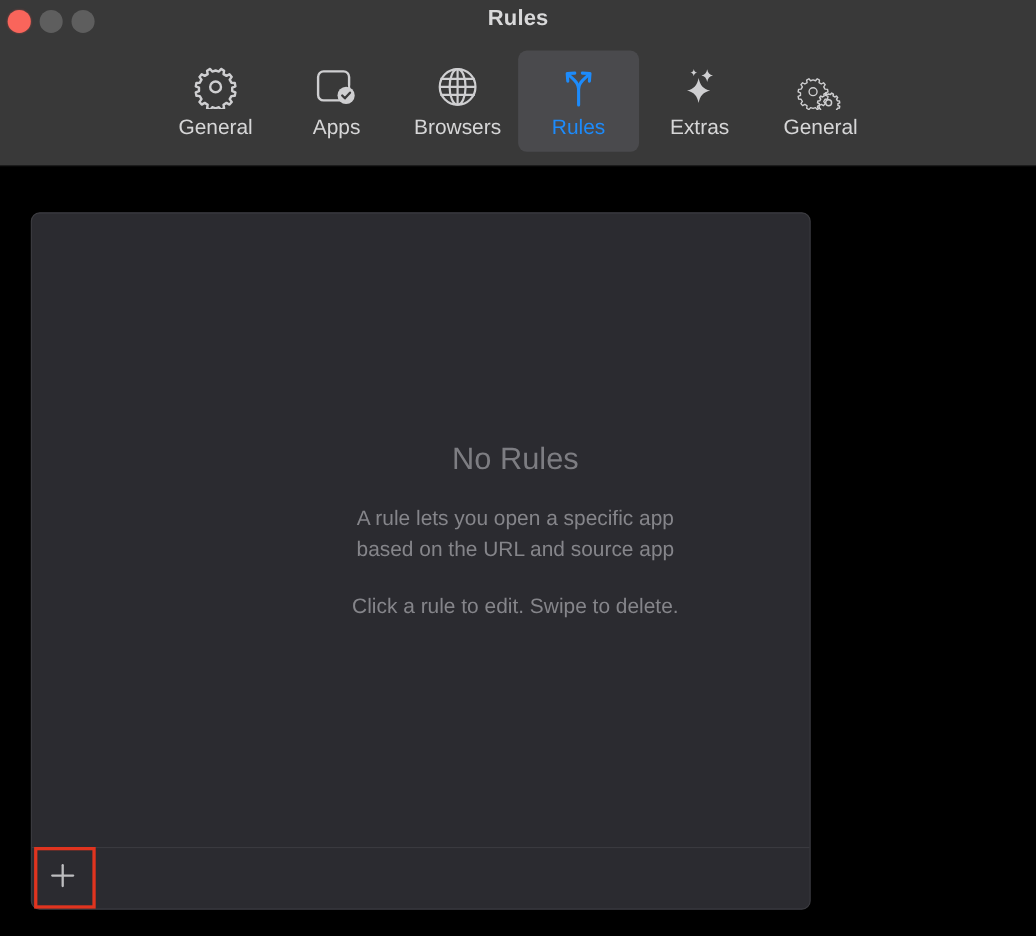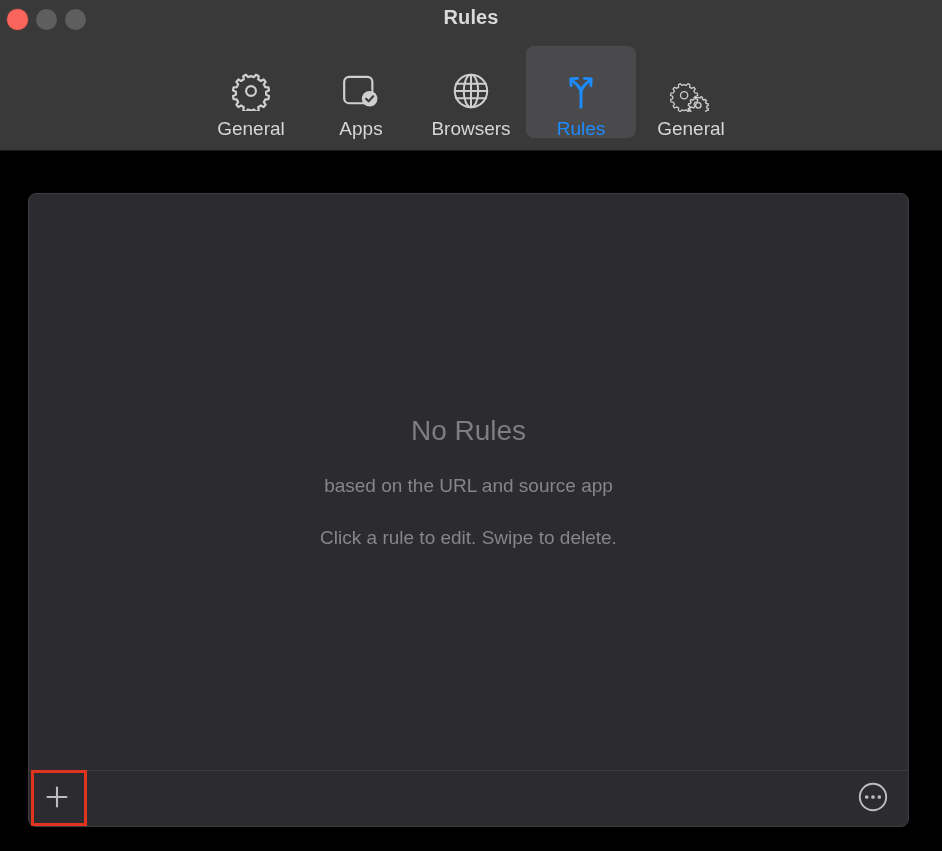--- a/index.html
+++ b/index.html
@@ -68,21 +68,21 @@
     align-items: flex-start;
     gap: 0px;
   }
   .tab {
     width: 110px;
     height: 92px;
     border-radius: 8px;
     display: flex;
     flex-direction: column;
     align-items: center;
-    justify-content: flex-end;
+    justify-content: flex-start;
     padding-top: 10px;
     box-sizing: border-box;
     cursor: default;
   }
   .tab.selected { background: #4a4a4d; }
   .tab .tab-icon {
     height: 46px;
     display: flex;
     align-items: center;
     justify-content: center;
@@ -93,21 +93,21 @@
     color: #d6d6d7;
     line-height: 1;
   }
   .tab.selected .tab-label { color: #1d8bfb; }
 
   
   #content-panel {
     position: absolute;
     left: 28px;
     top: 193px;
-    width: 881px;
+    width: 709px;
     height: 634px;
     border: 1px solid #3d3d42;
     border-radius: 8px;
     background: #2b2b30;
     box-sizing: border-box;
     overflow: hidden;
   }
 
   #empty-state {
     position: absolute;
@@ -242,20 +242,30 @@
             <path d="M22 41 V25"></path>
             <path d="M22 25 C22 18 16 15 11.5 10.5"></path>
             <path d="M22 25 C22 18 28 15 32.5 10.5"></path>
             <path d="M11.2 17.2 L10.6 9.6 L18.2 9.2"></path>
             <path d="M32.8 17.2 L33.4 9.6 L25.8 9.2"></path>
           </svg>
         </span>
         <span class="tab-label">Rules</span>
       </div>
 
+      <div class="tab">
+        <span class="tab-icon">
+          <svg width="40" height="42" viewBox="0 0 44 46" fill="#cfcfd1">
+            <path d="M21 14 C22.4 21.2 25.6 25.0 32.6 26.6 C25.6 28.2 22.4 32.0 21 39.2 C19.6 32.0 16.4 28.2 9.4 26.6 C16.4 25.0 19.6 21.2 21 14 Z"></path>
+            <path d="M29.6 5.4 C30.3 9.0 31.9 10.9 35.4 11.7 C31.9 12.5 30.3 14.4 29.6 18.0 C28.9 14.4 27.3 12.5 23.8 11.7 C27.3 10.9 28.9 9.0 29.6 5.4 Z"></path>
+            <path d="M16.2 5.0 C16.6 7.1 17.5 8.2 19.6 8.7 C17.5 9.2 16.6 10.3 16.2 12.4 C15.8 10.3 14.9 9.2 12.8 8.7 C14.9 8.2 15.8 7.1 16.2 5.0 Z"></path>
+          </svg>
+        </span>
+        <span class="tab-label">Extras</span>
+      </div>
 
       <div class="tab">
         <span class="tab-icon">
           <svg width="44" height="42" viewBox="0 0 48 46" fill="none" stroke="#cfcfd1" stroke-width="2.2" stroke-linejoin="round" stroke-linecap="round">
             <g transform="translate(16.5,16.0) scale(0.62)">
               <path d="M0 -19 l4.0 1.4 2.7-3.2 3.6 2.1 -0.7 4.1 3.6 2.2 3.6-2.0 2.7 3.2 -2.4 3.4 2.1 3.6 4.1 0.4 0.7 4.1 -3.8 1.6 0 4.1 3.8 1.6 -0.7 4.1 -4.1 0.4 -2.1 3.6 2.4 3.4 -2.7 3.2 -3.6-2.0 -3.6 2.2 0.7 4.1 -3.6 2.1 -2.7-3.2 -4.0 1.4 -4.0-1.4 -2.7 3.2 -3.6-2.1 0.7-4.1 -3.6-2.2 -3.6 2.0 -2.7-3.2 2.4-3.4 -2.1-3.6 -4.1-0.4 -0.7-4.1 3.8-1.6 0-4.1 -3.8-1.6 0.7-4.1 4.1-0.4 2.1-3.6 -2.4-3.4 2.7-3.2 3.6 2.0 3.6-2.2 -0.7-4.1 3.6-2.1 2.7 3.2z" transform="translate(0,19)"></path>
               <circle cx="0" cy="19" r="6.4"></circle>
             </g>
             <g transform="translate(32.0,30.0) scale(0.46)">
               <path d="M0 -19 l4.0 1.4 2.7-3.2 3.6 2.1 -0.7 4.1 3.6 2.2 3.6-2.0 2.7 3.2 -2.4 3.4 2.1 3.6 4.1 0.4 0.7 4.1 -3.8 1.6 0 4.1 3.8 1.6 -0.7 4.1 -4.1 0.4 -2.1 3.6 2.4 3.4 -2.7 3.2 -3.6-2.0 -3.6 2.2 0.7 4.1 -3.6 2.1 -2.7-3.2 -4.0 1.4 -4.0-1.4 -2.7 3.2 -3.6-2.1 0.7-4.1 -3.6-2.2 -3.6 2.0 -2.7-3.2 2.4-3.4 -2.1-3.6 -4.1-0.4 -0.7-4.1 3.8-1.6 0-4.1 -3.8-1.6 0.7-4.1 4.1-0.4 2.1-3.6 -2.4-3.4 2.7-3.2 3.6 2.0 3.6-2.2 -0.7-4.1 3.6-2.1 2.7 3.2z" transform="translate(0,19)" stroke-width="3.2"></path>
@@ -266,20 +276,21 @@
         <span class="tab-label">General</span>
       </div>
 
     </div>
   </div>
 
   <div id="content-panel">
 
     <div id="empty-state">
       <div id="empty-title">No Rules</div>
+      <div class="empty-line">A rule lets you open a specific app</div>
       <div class="empty-line">based on the URL and source app</div>
       <div id="empty-hint">Click a rule to edit. Swipe to delete.</div>
     </div>
 
     <div id="panel-bottom-bar">
 
       <div id="add-rule-button">
         <span>
           <svg width="26" height="26" viewBox="0 0 26 26" stroke="#bdbdbf" stroke-width="2.1" stroke-linecap="round">
             <line x1="13" y1="3.5" x2="13" y2="22.5"></line>

